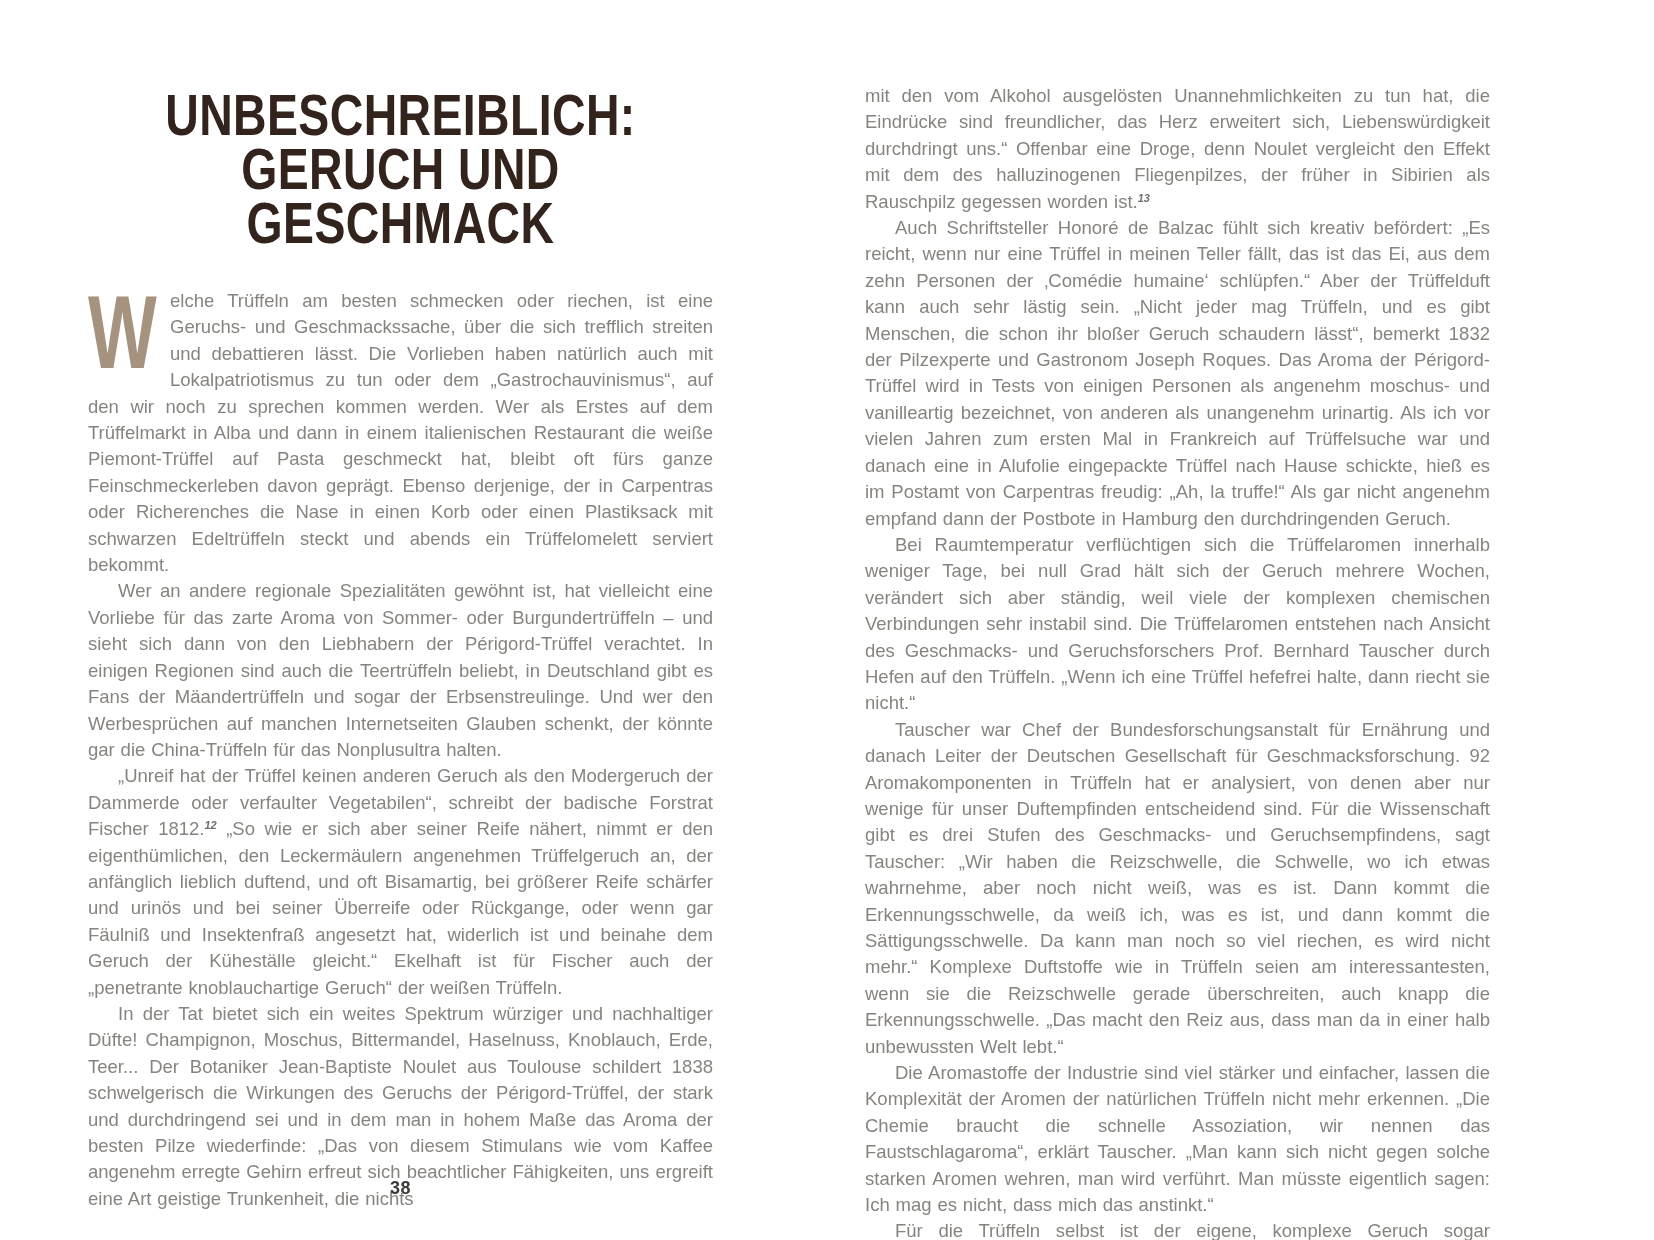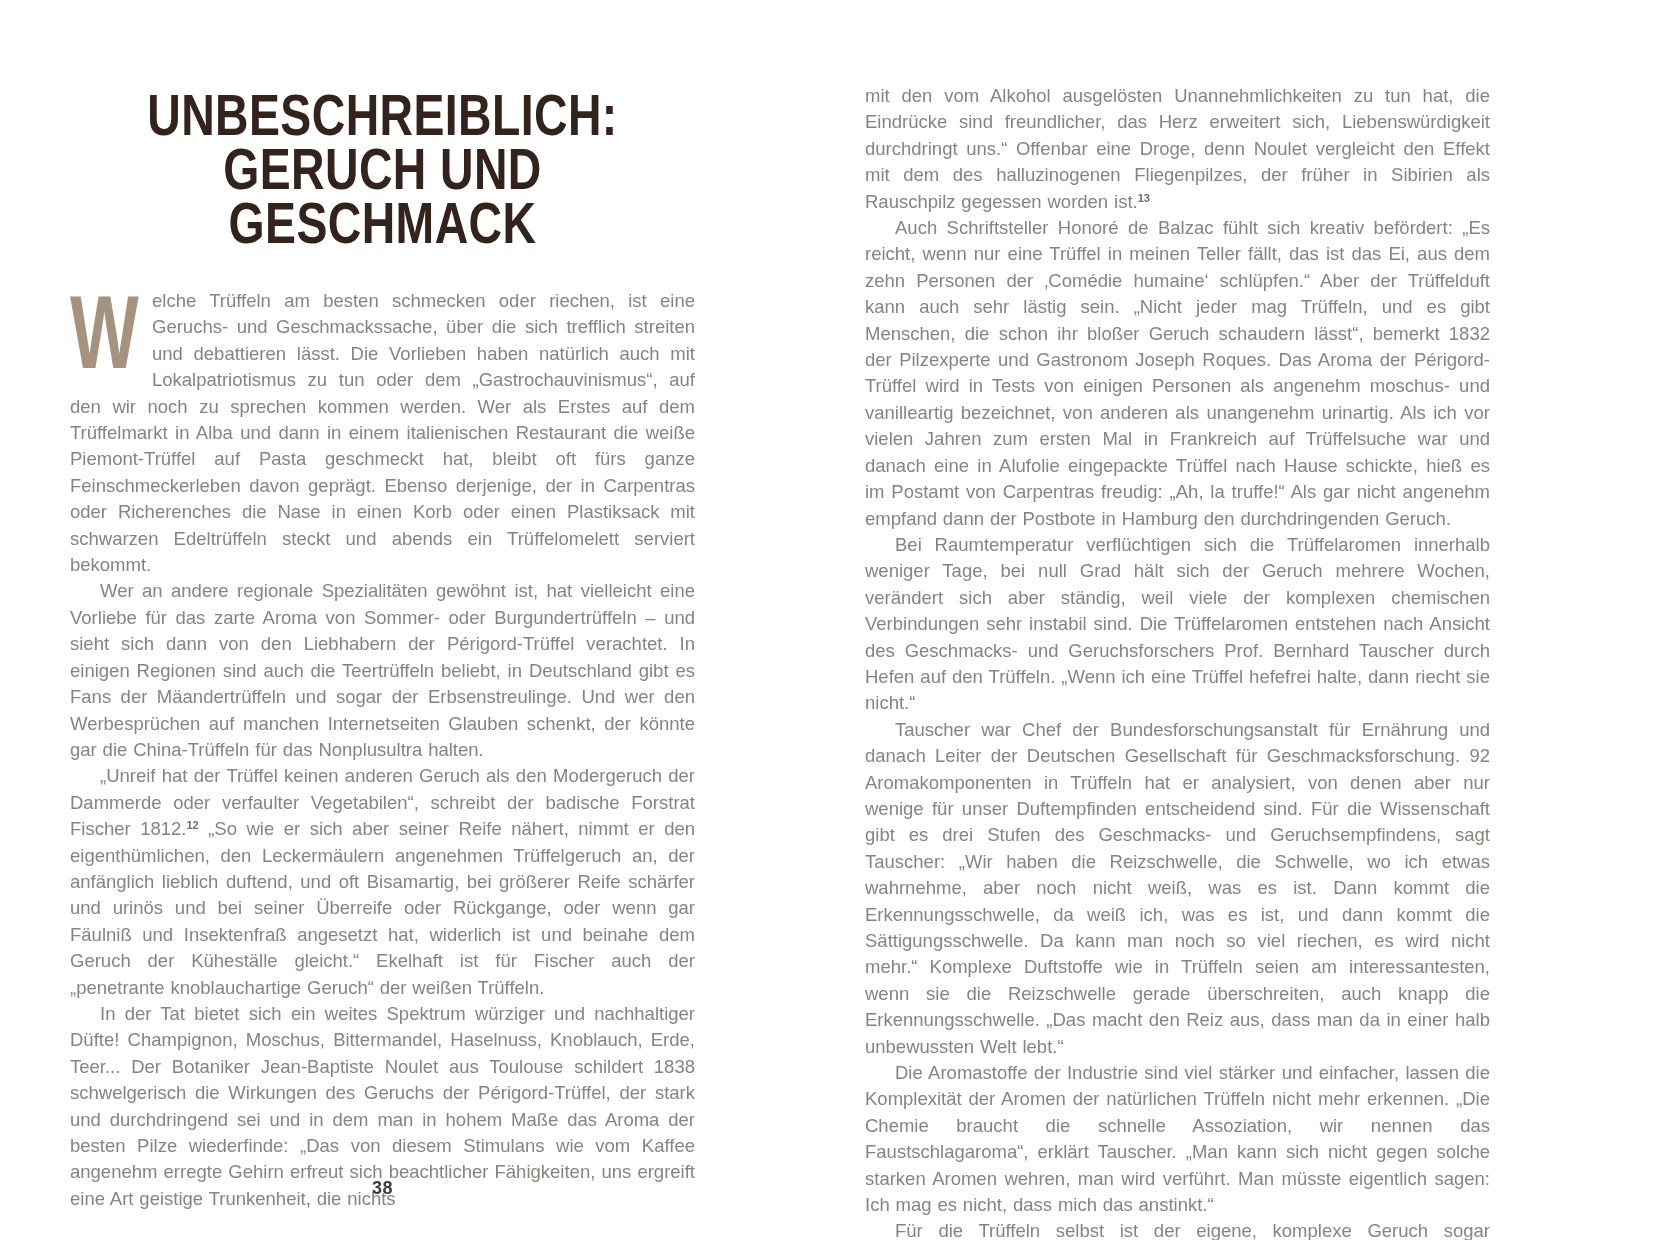--- a/index.html
+++ b/index.html
@@ -16,21 +16,21 @@
   }
   .spread {
     position: absolute;
     inset: 0;
   }
   .page {
     position: absolute;
     top: 0;
     height: 1240px;
   }
-  .page-left  { left: 70px;  width: 625px; }
+  .page-left  { left: 88px;  width: 625px; }
   .page-right { left: 865px; width: 625px; }
 
   .chapter-title {
     margin: 0;
     padding-top: 88px;
     text-align: center;
     color: #33231d;
     font-weight: bold;
     font-size: 58px;
     line-height: 54px;
@@ -66,20 +66,21 @@
     line-height: 80px;
     font-weight: bold;
     color: #a5937f;
     transform: scaleX(0.70);
     transform-origin: left center;
   }
 
   sup.fn {
     font-size: 11px;
     font-weight: bold;
+    font-style: italic;
     line-height: 0;
     vertical-align: 6px;
     color: #716e69;
     margin-top: 12px;
   }
 
   .page-number {
     position: absolute;
     top: 1178px;
     left: 0;

